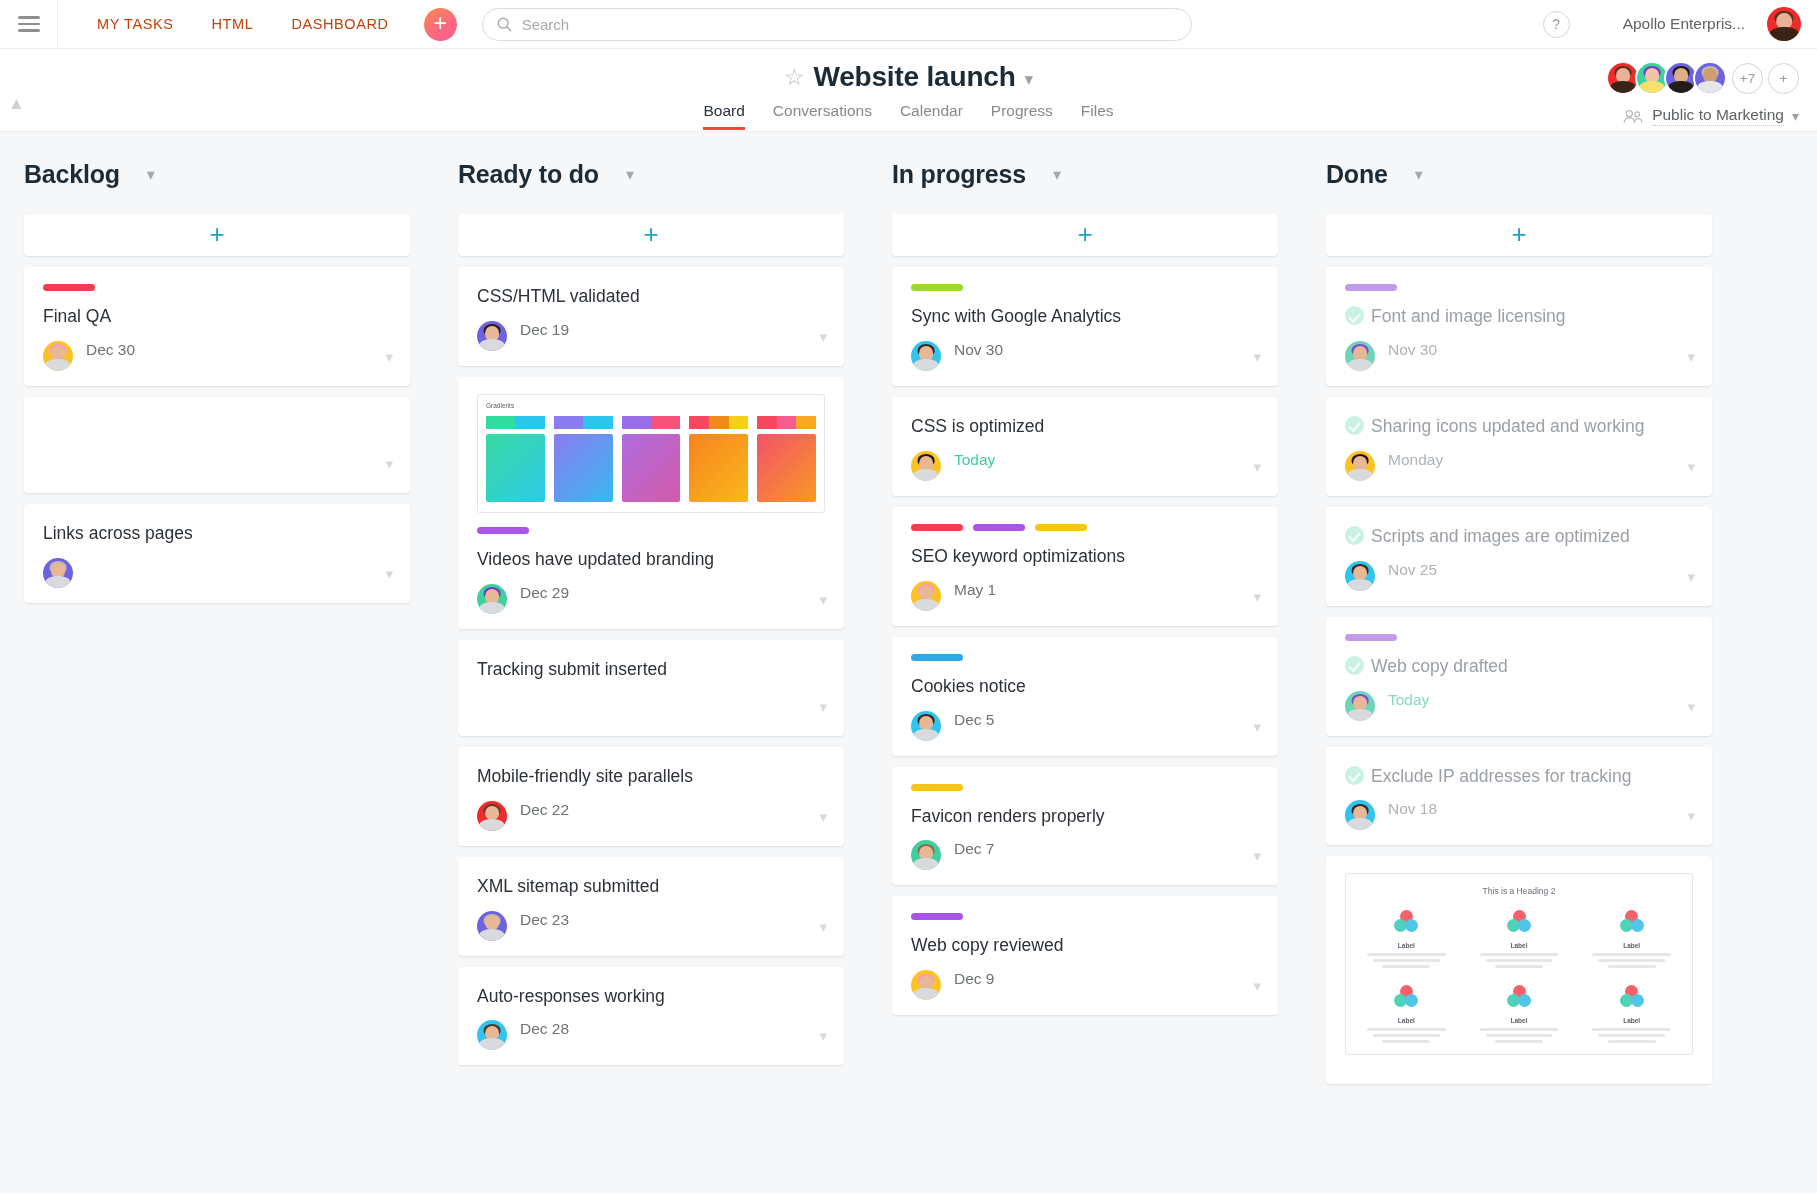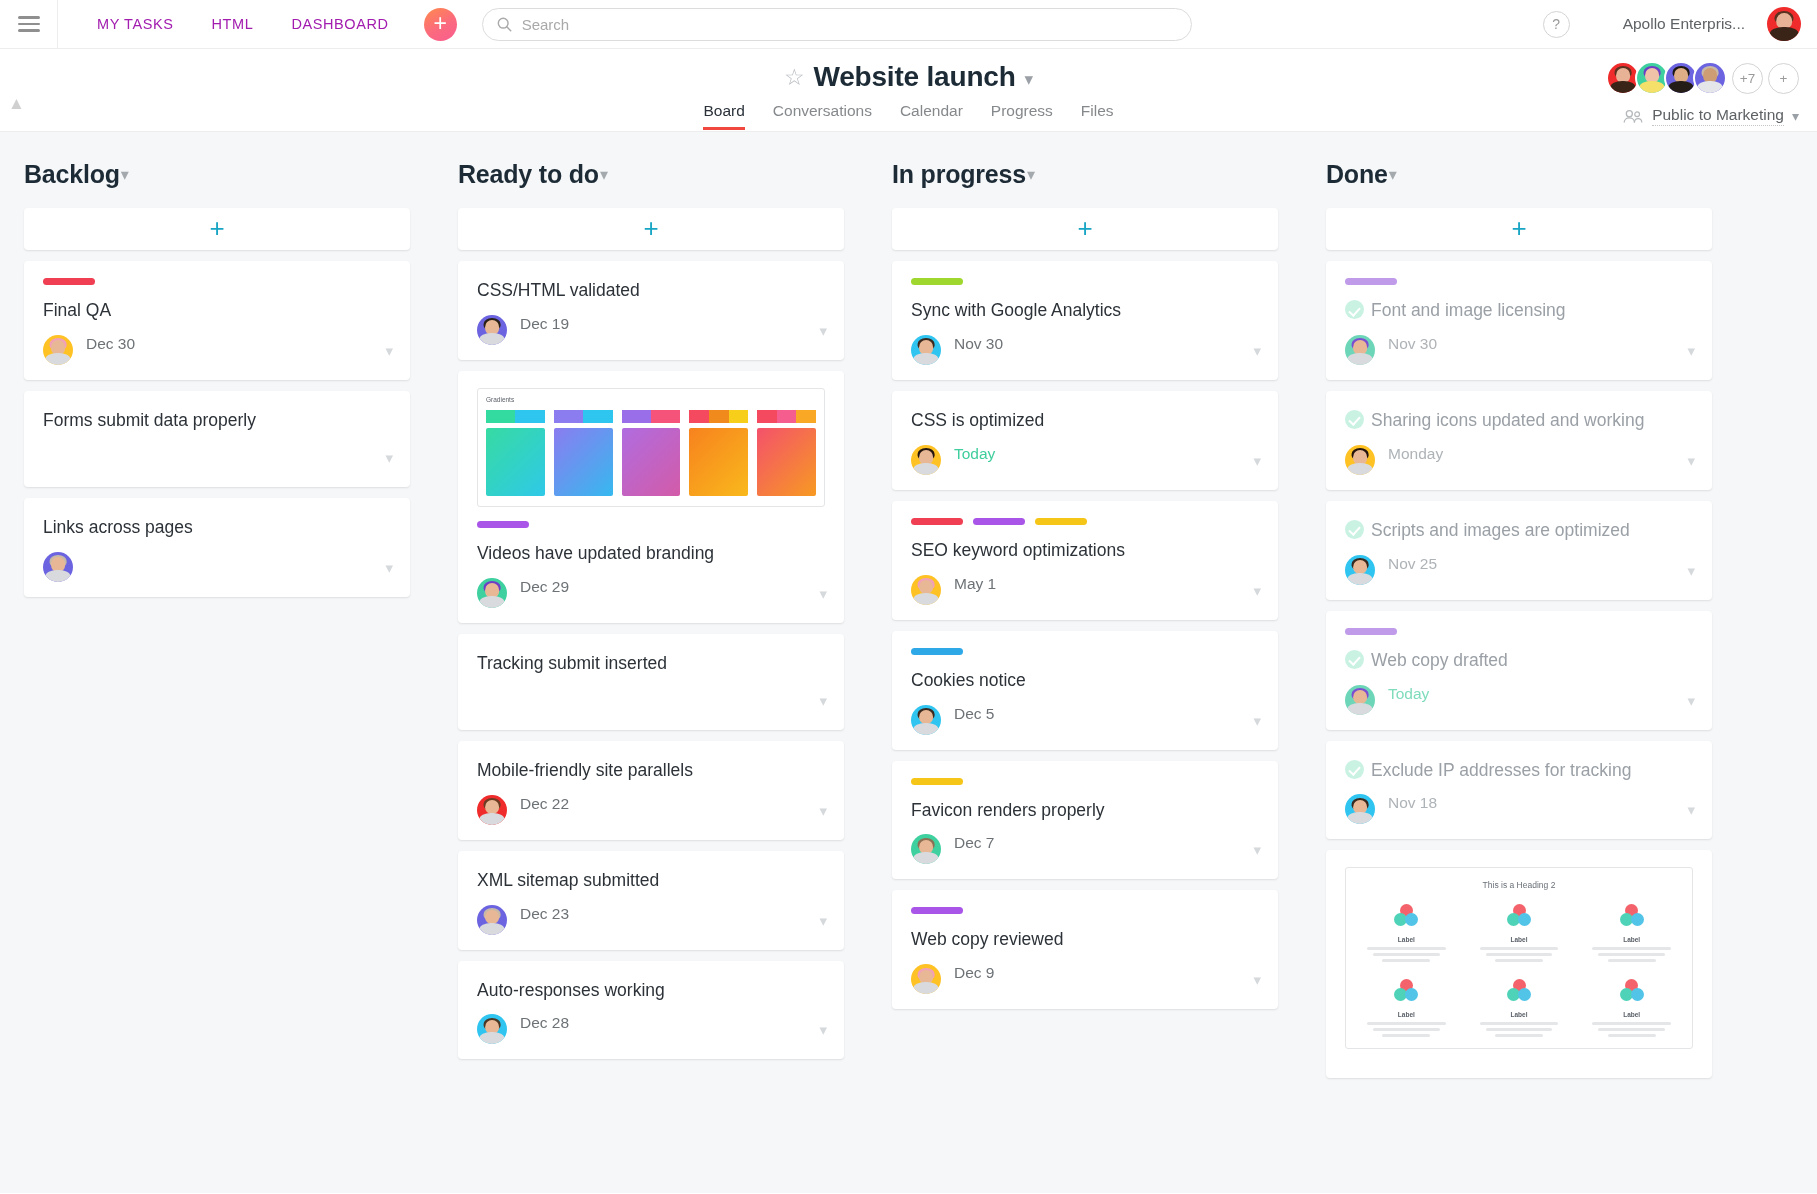--- a/index.html
+++ b/index.html
@@ -21,21 +21,21 @@
   .hamburger {
     width: 58px; height: 48px;
     display: flex; flex-direction: column; align-items: center; justify-content: center;
     gap: 4px;
     border-right: 1px solid #ededed;
     cursor: pointer;
   }
   .hamburger span { display: block; width: 22px; height: 2.5px; background: #8f8f8f; border-radius: 2px; }
   .topnav { display: flex; align-items: center; gap: 0; margin-left: 20px; }
   .topnav a {
-    font-size: 14.5px; letter-spacing: .6px; color: #a21caf;
+    font-size: 14.5px; letter-spacing: .6px; color: #c2410c;
     text-decoration: none; padding: 0 19px; cursor: pointer;
   }
   .plus-btn {
     width: 33px; height: 33px; border-radius: 50%;
     background: linear-gradient(150deg, #ff8a4c 0%, #fb6a7e 55%, #f95d8f 100%);
     margin-left: 16px;
     display: flex; align-items: center; justify-content: center;
     cursor: pointer; flex: none;
   }
   .plus-btn::before, .plus-btn::after {
@@ -136,21 +136,21 @@
   .board {
     background: #f6f7f8;
     height: calc(1194px - 49px - 84px);
     display: flex; gap: 0; padding: 0 0 0 0;
     overflow: hidden;
   }
   .column {
     width: 434px; flex: none;
     padding: 28px 24px 0 24px;
   }
-  .col-head { display: flex; align-items: center; gap: 1px; margin-bottom: 19px; }
+  .col-head { display: flex; align-items: center; gap: 27px; margin-bottom: 25px; }
   .col-title { font-size: 25px; font-weight: bold; color: #1c2b36; letter-spacing: -0.2px; }
   .col-chev { color: #a4a9ad; font-size: 16px; cursor: pointer; }
 
   .add-card {
     background: #fff; border-radius: 4px; height: 42px;
     display: flex; align-items: center; justify-content: center;
     box-shadow: 0 1px 2px rgba(0,0,0,.10);
     margin-bottom: 11px; cursor: pointer;
   }
   .add-card .p { color: #19a5c4; font-size: 26px; line-height: 1; font-weight: 400; margin-top: -3px; }
@@ -335,21 +335,20 @@
               <span class="hair" style="background:#f2a0b8"></span>
               <span class="head" style="background:#e8b896"></span>
               <span class="body" style="background:#d8dade"></span>
             </span>
           </div>
           <span class="due">Dec 30</span>
         </div>
         <span class="card-chev">▾</span>
       </div>
       <div class="card">
-        <div class="card-title">Forms submit data properly</div>
         <span class="card-chev">▾</span>
       </div>
       <div class="card">
         <div class="card-title">Links across pages</div>
         <div class="card-meta">
           <div class="avatar" style="background:#6c63e0">
             <span class="face">
               <span class="hair" style="background:#c8b9a6"></span>
               <span class="head" style="background:#e8b896"></span>
               <span class="body" style="background:#d8dade"></span>

